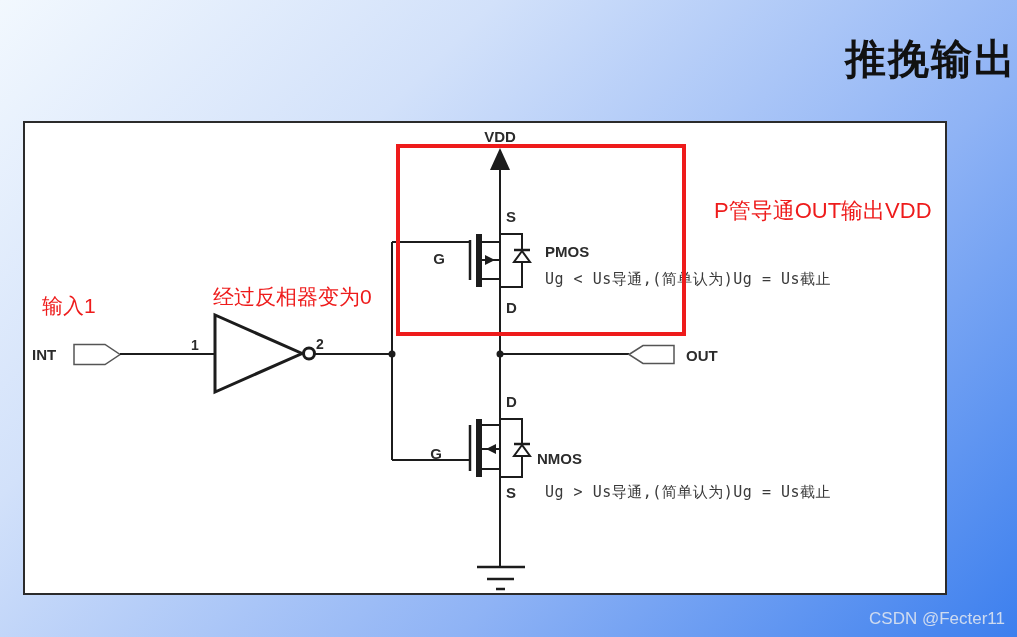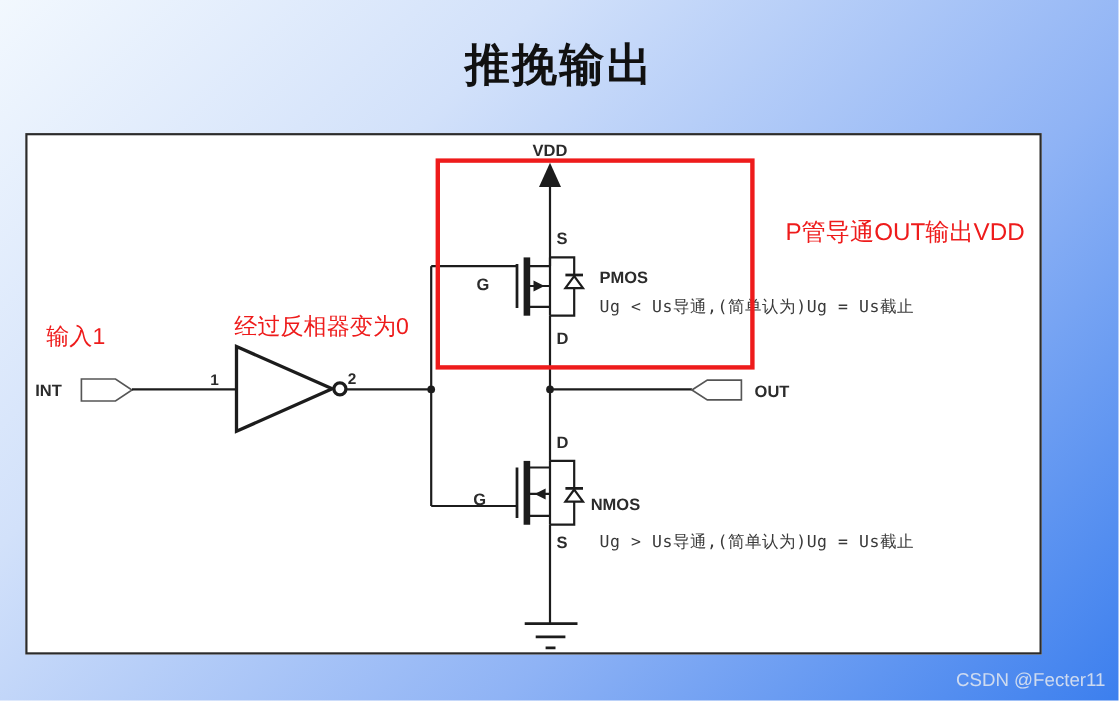--- a/index.html
+++ b/index.html
@@ -4,21 +4,21 @@
 <style>
   html,body{margin:0;padding:0;}
   body{width:1017px;height:637px;overflow:hidden;}
   .page{
     position:relative;width:1017px;height:637px;
     background:linear-gradient(135deg,#f2f8fe 0%,#d2e1fa 30%,#8fb3f5 66%,#3c7fee 100%);
     font-family:"Liberation Sans",sans-serif;
   }
   .title{
     position:absolute;top:32px;left:0;width:100%;
-    text-align:center;font-size:41px;font-weight:bold;color:#111;
+    text-align:right;font-size:41px;font-weight:bold;color:#111;
     letter-spacing:2px;
   }
   .panel{
     position:absolute;left:23px;top:121px;width:924px;height:474px;
     background:#ffffff;border:2px solid #2b2b2b;box-sizing:border-box;text-align:center;
   }
   .panel svg{display:block;width:920px;height:470px;}
   .wire{stroke:#1c1c1c;stroke-width:2;fill:none;}
   .thick{stroke:#1c1c1c;stroke-width:6;fill:none;}
   .plate{stroke:#1c1c1c;stroke-width:2.5;fill:none;}

